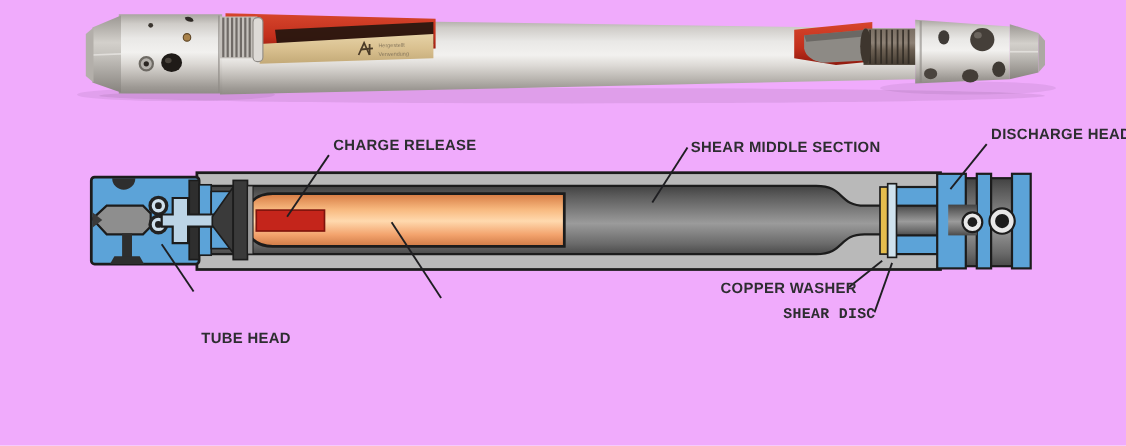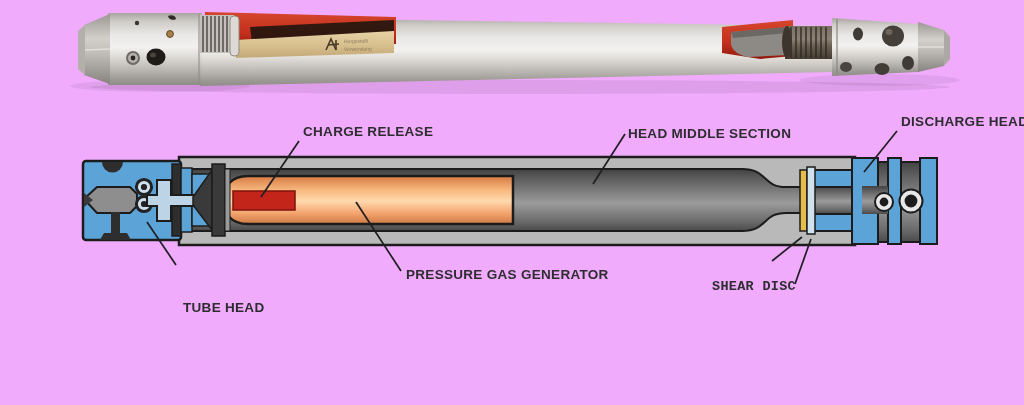--- a/index.html
+++ b/index.html
@@ -212,19 +212,19 @@
         <line x1="897" y1="131" x2="864" y2="172"></line>
         <line x1="176" y1="265" x2="147" y2="222"></line>
         <line x1="401" y1="271" x2="356" y2="202"></line>
         <line x1="772" y1="261" x2="802" y2="237"></line>
         <line x1="795" y1="284" x2="811" y2="239"></line>
       </g>
     </g>
   </svg>
 
   <div class="dlabel" style="left:303px;top:125px;">CHARGE RELEASE</div>
-  <div class="dlabel" style="left:628px;top:127px;">HEAD MIDDLE SECTION</div>
+  <div class="dlabel" style="left:628px;top:127px;">SHEAR MIDDLE SECTION</div>
   <div class="dlabel" style="left:901px;top:115px;">DISCHARGE HEAD</div>
   <div class="dlabel" style="left:183px;top:261px;margin-top:40px;">TUBE HEAD</div>
-  <div class="dlabel" style="left:406px;top:268px;">PRESSURE GAS GENERATOR</div>
+  <div class="dlabel" style="left:655px;top:255px;">COPPER WASHER</div>
   <div class="dlabel" style="left:712px;top:280px;font-family:Liberation Mono, monospace;">SHEAR DISC</div>
 
 </div>
 
 </body></html>

